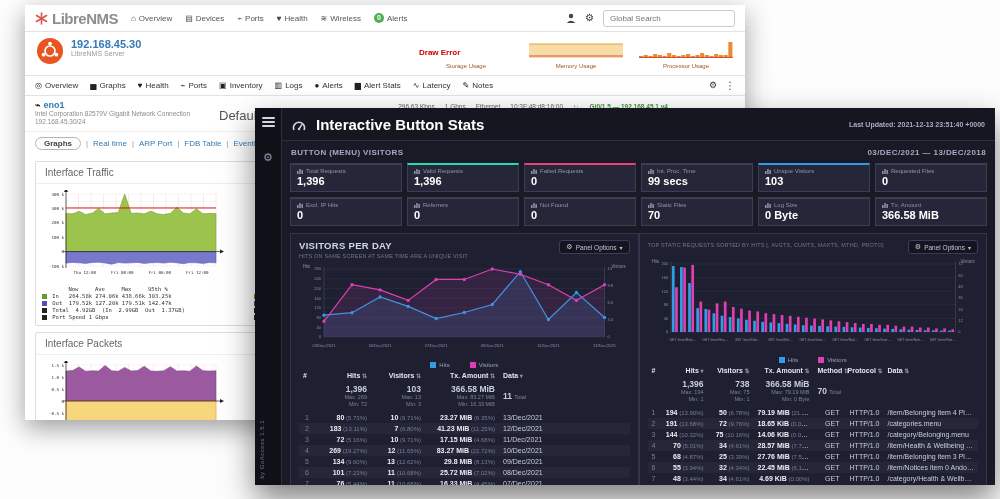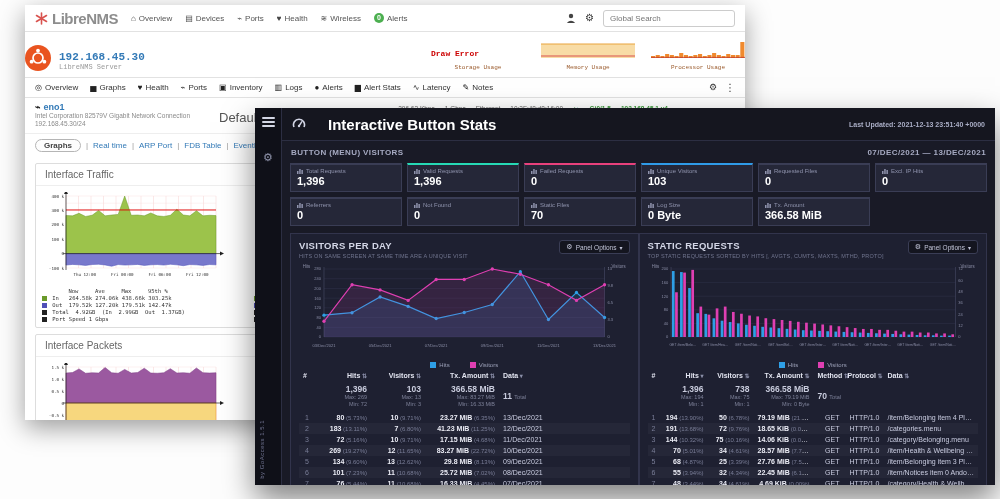--- a/index.html
+++ b/index.html
@@ -14,21 +14,21 @@
   .brand{display:flex;align-items:center;gap:4px;font-size:15px;font-weight:bold;color:#8d8d8d;letter-spacing:-.5px;}
   .nav-item{display:flex;align-items:center;gap:3px;font-size:8px;color:#555;cursor:pointer;}
   .nav-item .ig{font-size:8px;color:#444;}
   .badge0{background:#4caf50;color:#fff;border-radius:50%;width:10px;height:10px;font-size:7px;line-height:10px;text-align:center;font-weight:bold;}
   .lnav-right{margin-left:auto;display:flex;align-items:center;gap:9px;}
   .gsearch{width:118px;height:15px;border:1px solid #ccc;border-radius:3px;font-size:8px;padding:0 6px;color:#555;outline:none;}
   .gico{color:#333;font-size:10px;line-height:10px;}
   .g-gear::before{content:"⚙";}
   .g-kebab::before{content:"⋮";}
 
-  .dev-hdr{display:flex;align-items:flex-end;padding:6px 0;border-bottom:1px solid #e2e2e2;font-family:Liberation Mono, monospace;}
+  .dev-hdr{display:flex;align-items:flex-start;padding:6px 12px;border-bottom:1px solid #e2e2e2;}
   .dev-ip{color:#337ab7;font-weight:bold;font-size:11px;line-height:12px;}
   .dev-name{color:#9a9a9a;font-size:7px;}
   .hdr-graphs{margin-left:auto;display:flex;gap:16px;align-items:flex-end;}
   .hgraph{width:94px;text-align:center;}
   .hgraph .lbl{font-size:6px;color:#9a5a2c;margin-top:1px;}
   .derr{color:#c00;font-weight:bold;font-size:8px;height:20px;display:flex;align-items:center;}
 
   .dtabs{display:flex;align-items:center;gap:12px;height:19px;padding:0 10px;border-bottom:1px solid #e2e2e2;}
   .dtab{display:flex;align-items:center;gap:3px;font-size:8px;color:#333;cursor:pointer;}
   .dtab .ig{font-size:8px;color:#222;}
@@ -59,21 +59,21 @@
       background:#191a26;box-shadow:0 14px 30px rgba(0,0,0,.5);overflow:hidden;z-index:2;color:#e8e9f2;}
   .ga-side{width:26px;flex:none;background:#0f1018;border-right:1px solid #2c2e42;position:relative;
            display:flex;flex-direction:column;align-items:center;padding-top:9px;}
   .hamb{width:13px;cursor:pointer;}
   .hamb div{height:2px;background:#d3d6e4;margin-bottom:2px;border-radius:1px;}
   .side-gear{color:#8f93ab;font-size:11px;margin-top:22px;cursor:pointer;}
   .ga-credit{position:absolute;bottom:6px;left:4px;writing-mode:vertical-rl;transform:rotate(180deg);
              font-size:6px;color:#6f7390;white-space:nowrap;letter-spacing:.5px;}
   .ga-main{flex:1;display:flex;flex-direction:column;overflow:hidden;}
   .ga-header{height:32px;flex:none;background:#15161f;border-bottom:1px solid #2c2e42;display:flex;align-items:center;padding:0 10px;}
-  .ga-title{display:flex;align-items:flex-start;gap:22px;font-size:15px;font-weight:bold;color:#fff;}
+  .ga-title{display:flex;align-items:flex-end;gap:10px;font-size:15px;font-weight:bold;color:#fff;}
   .ga-updated{margin-left:auto;font-size:7px;font-weight:bold;color:#a9adc5;}
   .ga-body{flex:1;padding:6px 8px 4px;overflow:hidden;}
   .secrow{display:flex;font-size:8px;font-weight:bold;color:#a6aac2;letter-spacing:.4px;padding:1px 1px 6px;}
   .secrow .dr{margin-left:auto;}
   .cards{display:grid;grid-template-columns:repeat(6,1fr);gap:5px;margin-bottom:7px;}
   .card{background:#252738;border:1px solid #3a3d55;border-top-width:2px;padding:3px 6px 4px;min-width:0;}
   .card .clbl{display:flex;align-items:center;gap:3px;font-size:6px;color:#8f93ad;white-space:nowrap;overflow:hidden;}
   .card .cval{font-size:11px;font-weight:bold;color:#fff;margin-top:1px;white-space:nowrap;}
   .panels{display:grid;grid-template-columns:1fr 1fr;gap:0;}
   .ga-panel{background:#1e2031;border:1px solid #32344c;padding:6px 8px 4px;min-width:0;}
@@ -513,21 +513,21 @@
             <circle cx="7" cy="10" r="1.2" fill="#d3d6e6"></circle>
           </svg>
           <span>Interactive Button Stats</span>
         </div>
         <div class="ga-updated">Last Updated: 2021-12-13 23:51:40 +0000</div>
       </header>
 
       <div class="ga-body">
         <div class="secrow">
           <span>BUTTON (MENU) VISITORS</span>
-          <span class="dr">07/DEC/2021 — 13/DEC/2021</span>
+          <span class="dr">03/DEC/2021 — 13/DEC/2018</span>
         </div>
 
         <div class="cards" id="cards">
             <div class="card">
               <div class="clbl">
                 <svg width="6" height="6" viewBox="0 0 6 6">
                   <rect x="0" y="3" width="1.5" height="3" fill="#8f93ad"></rect>
                   <rect x="2.2" y="1" width="1.5" height="5" fill="#8f93ad"></rect>
                   <rect x="4.4" y="2" width="1.5" height="4" fill="#8f93ad"></rect>
                 </svg>
@@ -549,20 +549,31 @@
             <div class="card" style="border-top-color: rgb(232, 65, 124);">
               <div class="clbl">
                 <svg width="6" height="6" viewBox="0 0 6 6">
                   <rect x="0" y="3" width="1.5" height="3" fill="#8f93ad"></rect>
                   <rect x="2.2" y="1" width="1.5" height="5" fill="#8f93ad"></rect>
                   <rect x="4.4" y="2" width="1.5" height="4" fill="#8f93ad"></rect>
                 </svg>
                 <span>Failed Requests</span>
               </div>
               <div class="cval">0</div>
+            </div>
+            <div class="card">
+              <div class="clbl">
+                <svg width="6" height="6" viewBox="0 0 6 6">
+                  <rect x="0" y="3" width="1.5" height="3" fill="#8f93ad"></rect>
+                  <rect x="2.2" y="1" width="1.5" height="5" fill="#8f93ad"></rect>
+                  <rect x="4.4" y="2" width="1.5" height="4" fill="#8f93ad"></rect>
+                </svg>
+                <span>Int. Proc. Time</span>
+              </div>
+              <div class="cval">99 secs</div>
             </div>
             <div class="card" style="border-top-color: rgb(47, 155, 232);">
               <div class="clbl">
                 <svg width="6" height="6" viewBox="0 0 6 6">
                   <rect x="0" y="3" width="1.5" height="3" fill="#8f93ad"></rect>
                   <rect x="2.2" y="1" width="1.5" height="5" fill="#8f93ad"></rect>
                   <rect x="4.4" y="2" width="1.5" height="4" fill="#8f93ad"></rect>
                 </svg>
                 <span>Unique Visitors</span>
               </div>
@@ -817,21 +828,20 @@
                     <td class="dcell l">07/Dec/2021</td>
                   </tr>
                 </tbody>
               </table>
             
           </div>
 
           <div class="ga-panel">
             <div class="phd">
               <div>
-                <div class="pt">STATIC REQUESTS</div>
                 <div class="pst">TOP STATIC REQUESTS SORTED BY HITS [, AVGTS, CUMTS, MAXTS, MTHD, PROTO]</div>
               </div>
               <button class="popt">
                 <span>Panel Options</span>
               </button>
             </div>
             <svg id="schart" width="100%" height="96" viewBox="0 0 344 96" preserveAspectRatio="none">
                 <line x1="24" y1="76" x2="320" y2="76" stroke="#31334c" stroke-width="0.5"></line>
                 <text x="21" y="77.5" font-size="4.2" fill="#8a8da6" text-anchor="end">0</text>
                 <line x1="24" y1="62.4" x2="320" y2="62.4" stroke="#31334c" stroke-width="0.5"></line>

